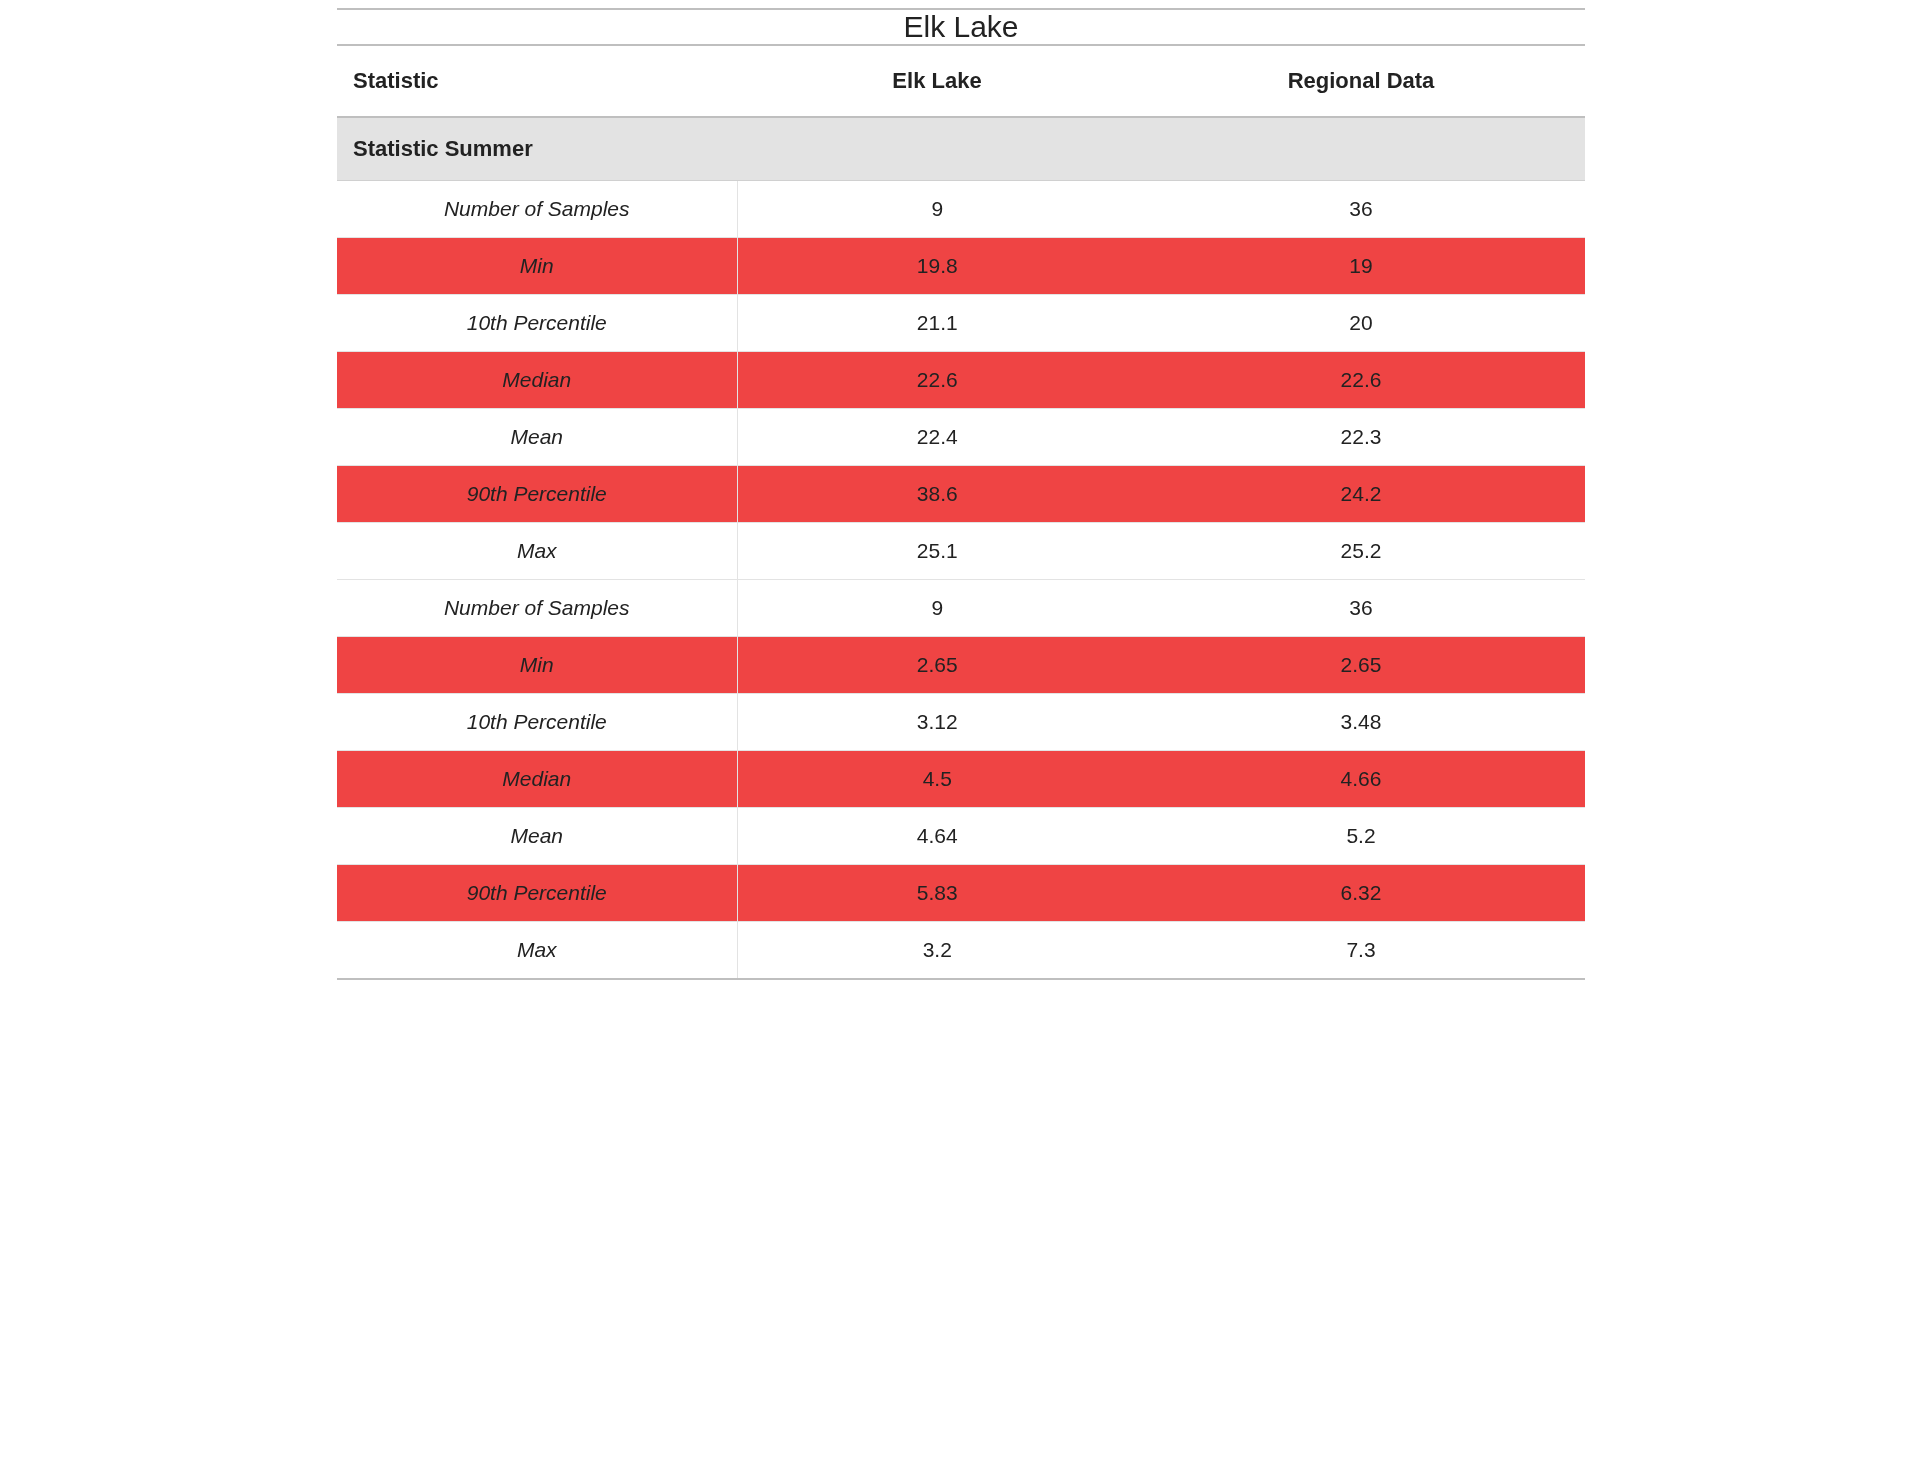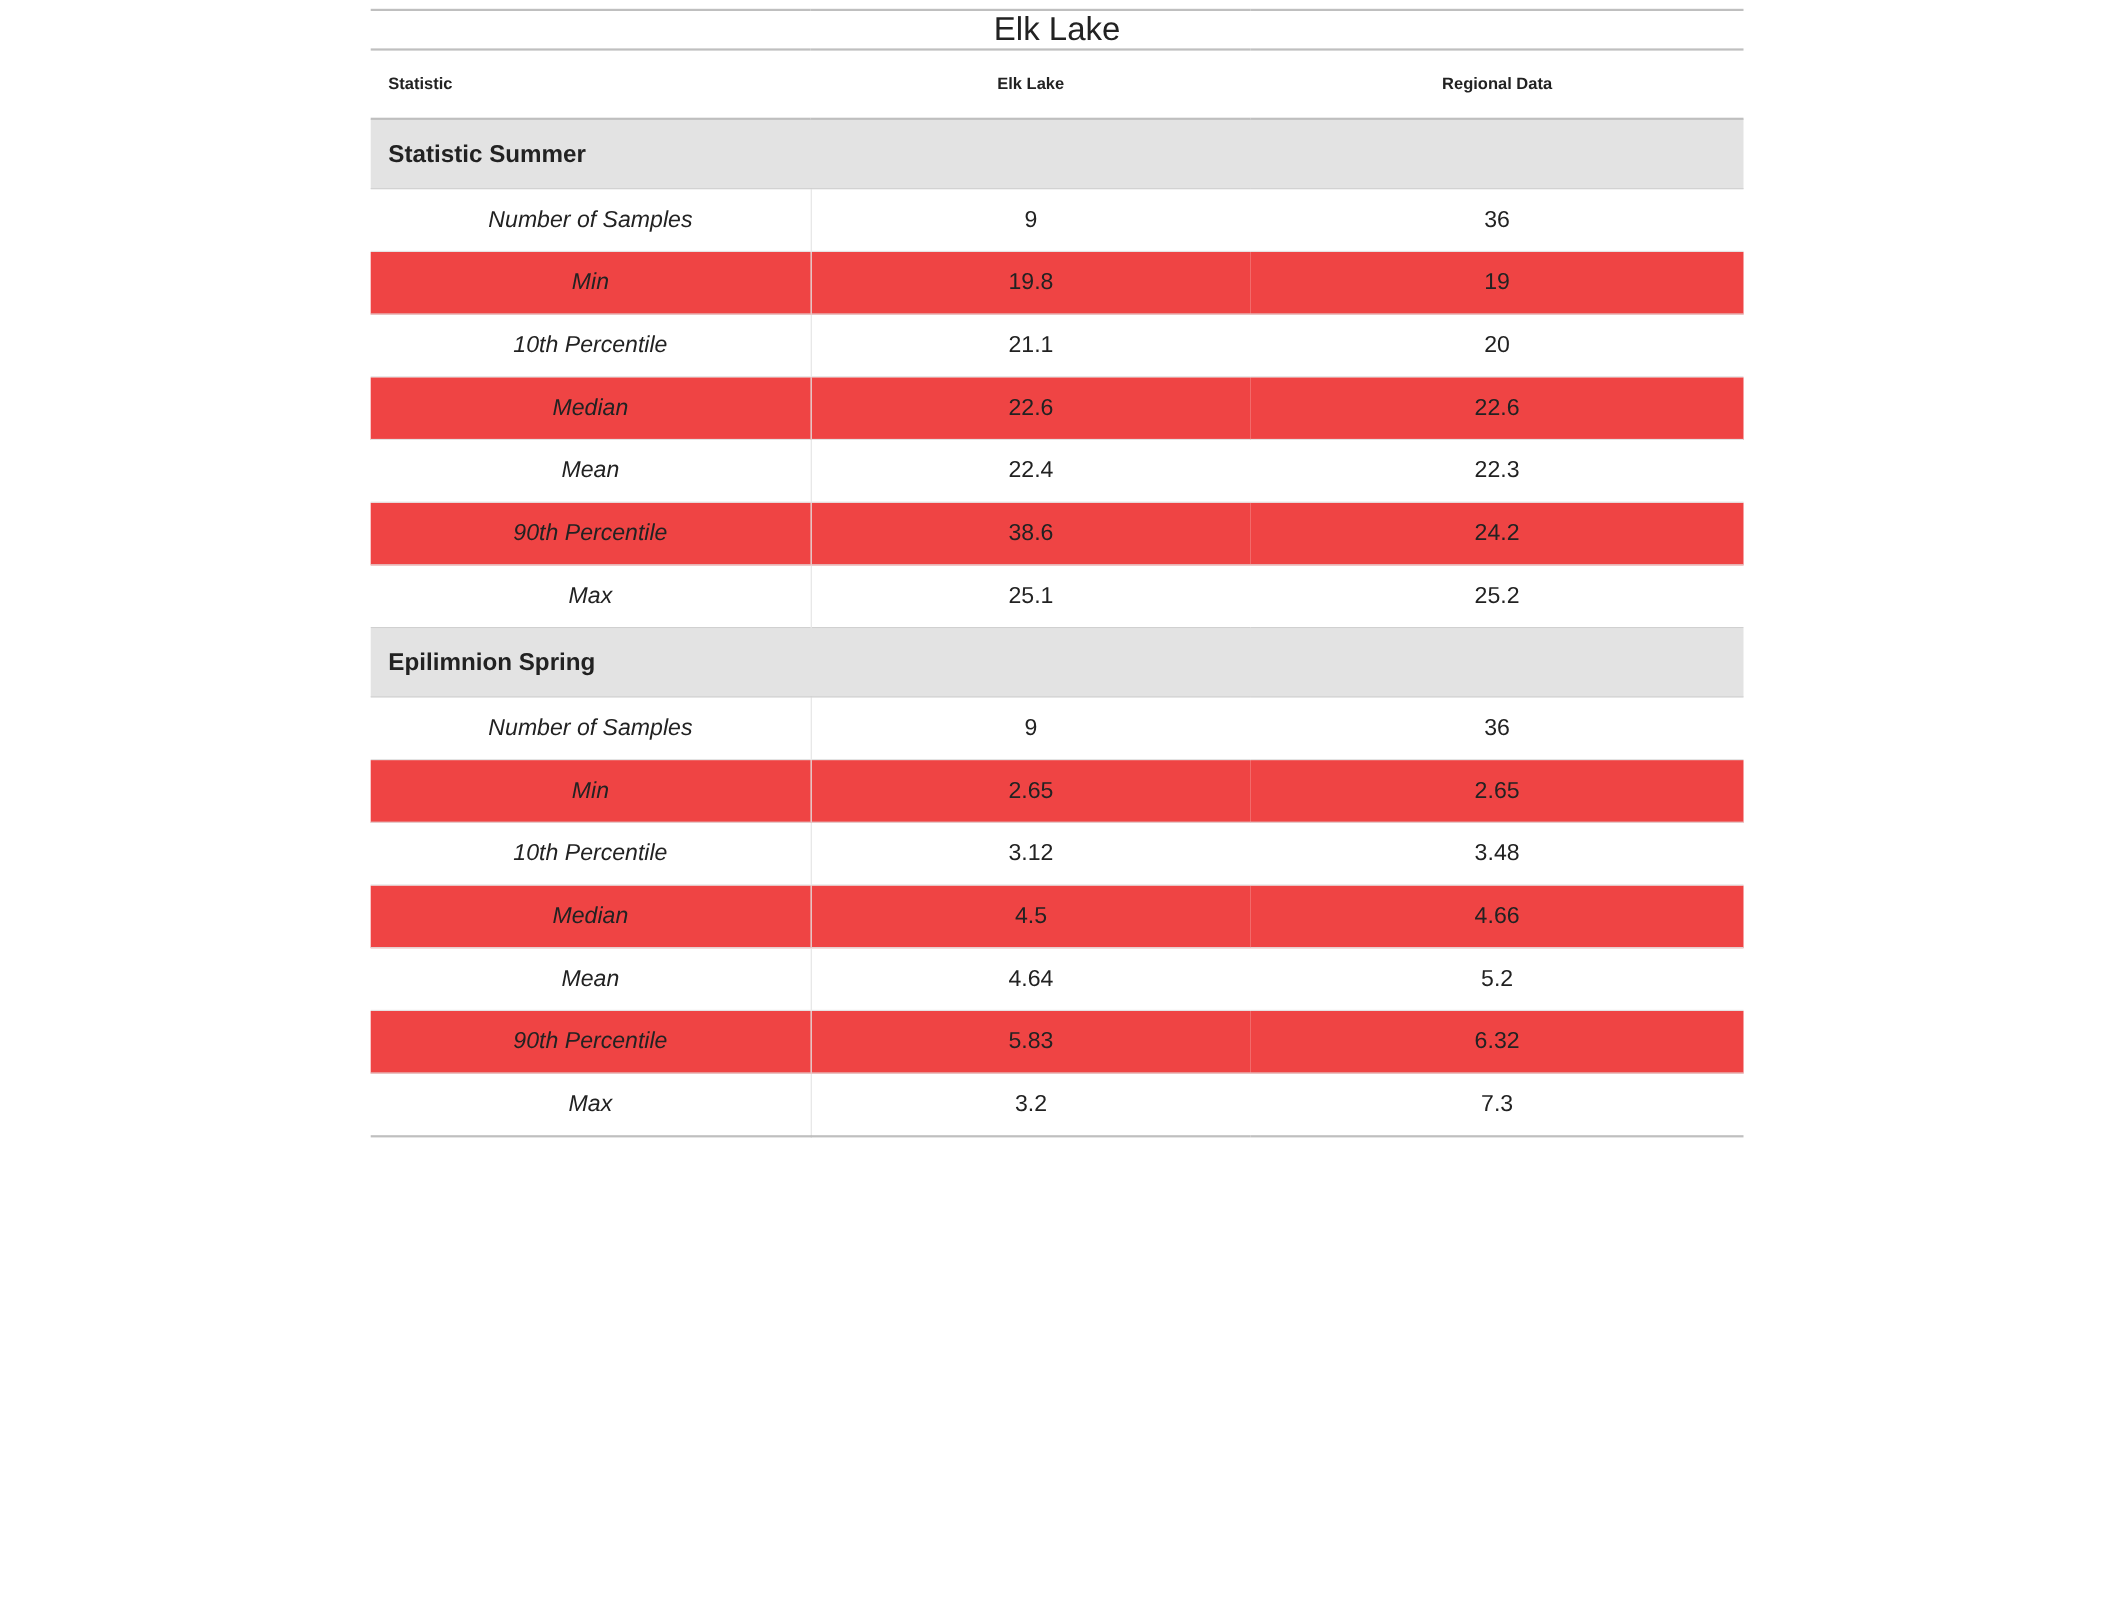--- a/index.html
+++ b/index.html
@@ -42,21 +42,21 @@
     padding: 0 0 14px 0;
     font-size: 19px;
     font-weight: 400;
     color: #555;
   }
   
   tr.col-headers th {
     border-top: 2px solid #bfbfbf;
     border-bottom: 2px solid #bfbfbf;
     font-weight: 700;
-    font-size: 15px;
+    font-size: 22px;
     padding: 22px 16px;
     text-align: center;
     background: #fff;
   }
   tr.col-headers th.first {
     text-align: left;
   }
   
   tr.section-header td {
     background: #e3e3e3;
@@ -148,23 +148,20 @@
         <tr class="data-row striped">
           <td class="stat-label">90th Percentile</td>
           <td>38.6</td>
           <td>24.2</td>
         </tr>
         <tr class="data-row">
           <td class="stat-label">Max</td>
           <td>25.1</td>
           <td>25.2</td>
         </tr>
-        <tr class="section-header">
-          <td colspan="3">Epilimnion Spring</td>
-        </tr>
         <tr class="data-row">
           <td class="stat-label">Number of Samples</td>
           <td>9</td>
           <td>36</td>
         </tr>
         <tr class="data-row striped">
           <td class="stat-label">Min</td>
           <td>2.65</td>
           <td>2.65</td>
         </tr>

